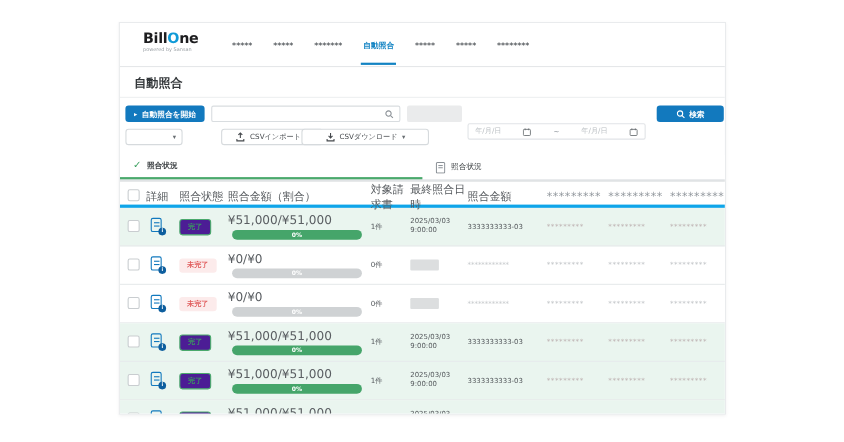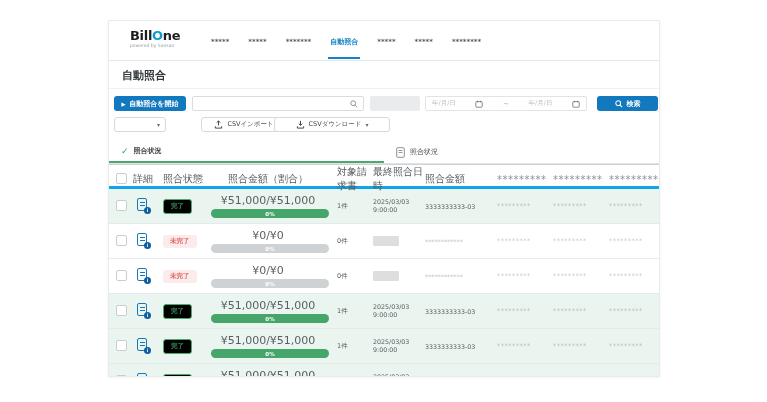--- a/index.html
+++ b/index.html
@@ -17,27 +17,27 @@
   .nav-item { font-size:7px; font-weight:bold; color:#555a5e; padding:14px 2px 12px; cursor:pointer; }
   .nav-item.active { color:#1283c3; border-bottom:2.5px solid #1283c3; padding-bottom:9.5px; }
 
   
   .title-row { position:absolute; left:0; top:40px; width:100%; height:28px; border-bottom:1px solid #eef0f1; }
   .page-title { position:absolute; left:13px; top:7px; font-size:11px; font-weight:bold; color:#33373a; }
 
   
   .btn-primary { position:absolute; background:#1279be; color:#fff; border:none; border-radius:3px;
                  font-size:7px; font-weight:bold; display:flex; align-items:center; justify-content:center; gap:4px; cursor:pointer;
-                 font-family:Liberation Serif, serif; }
+                 font-family:Liberation Mono, monospace; }
   .start-btn { left:5px; top:75px; width:72px; height:15px; }
   .play-ico { font-size:5px; }
   .search-input { position:absolute; left:83px; top:75px; width:172px; height:15px; background:#fff;
                   border:1px solid #d9dde0; border-radius:2px; display:flex; align-items:center; justify-content:flex-end; padding-right:5px; }
   .masked-box { position:absolute; left:261px; top:75px; width:50px; height:15px; background:#eaebec; border-radius:2px; }
-  .date-range { position:absolute; left:316px; top:75px; width:162px; height:15px; background:#fff; border:1px solid #e1e4e7;
+  .date-range { position:absolute; left:316px; top:91px; width:162px; height:15px; background:#fff; border:1px solid #e1e4e7;
                 border-radius:2px; display:flex; align-items:center; justify-content:space-between; padding:0 6px; }
   .date-ph { font-size:6.5px; color:#b9bec2; }
   .tilde { font-size:7px; color:#9aa0a5; }
   .search-btn { left:488px; top:75px; width:61px; height:15px; }
 
   
   .btn-light { position:absolute; top:96px; height:15px; background:#fff; border:1px solid #d6dadd; border-radius:3px;
                font-size:6.5px; color:#45494d; display:flex; align-items:center; justify-content:center; gap:4px; cursor:pointer;
                font-family:inherit; }
   .mini-select { left:5px; width:52px; justify-content:flex-end; padding-right:5px; }
@@ -51,30 +51,30 @@
   .tab.active { border-bottom:2px solid #4aa96c; font-weight:bold; }
   .check-ico { color:#3ba05f; font-size:9px; font-weight:bold; }
 
   
   .tablewrap { position:absolute; left:0; top:143px; width:100%; bottom:0; background:#fff; border-top:1px solid #cfd3d6; }
   .trow, .thead { display:grid; grid-template-columns:22px 30px 44px 130px 36px 52px 72px 56px 56px 1fr; align-items:center; }
   .thead { height:24px; border-bottom:3px solid #0ea5e9; font-size:10px; color:#55595d; }
   .trow { height:35px; border-bottom:1px solid #e7eaec; font-size:6.5px; color:#55595d; }
   .trow.bg-green { background:#eaf5ef; }
   .cell { padding-left:2px; }
-  .h-amount, .c-amountwrap { text-align:center; padding-right:6px; }
+  .h-amount, .c-amountwrap { text-align:left; padding-right:6px; }
   .h-masked { color:#8a9096; letter-spacing:0.5px; }
   .checkbox { display:inline-block; width:11px; height:11px; border:1px solid #c9cdd0; border-radius:2px; background:#fff; margin-left:5px; cursor:pointer; }
   .detail-icon { position:relative; display:inline-block; width:13px; height:15px; margin-left:4px; cursor:pointer; }
   .doc-shape { position:absolute; left:0; top:0; width:10px; height:13px; border:1.4px solid #1279be; border-radius:2px; }
   .doc-line { position:absolute; left:2.5px; height:1.2px; width:5px; background:#1279be; }
   .badge-i { position:absolute; right:-1px; bottom:-1px; width:7px; height:7px; background:#0d5e9e; border-radius:50%;
              color:#fff; font-size:4.5px; font-weight:bold; display:flex; align-items:center; justify-content:center; }
   .status-badge { display:inline-block; font-size:6.5px; border-radius:3px; padding:2px 7px; font-weight:bold; }
-  .status-badge.done { color:#3b9960; border:1px solid #4aa96c; background:#000000; }
+  .status-badge.done { color:#3b9960; border:1px solid #4aa96c; background:#4c1d95; }
   .status-badge.pending { color:#e05c5c; background:#fcebeb; }
   .amount-txt { font-size:11px; color:#5a5e62; margin-bottom:2px; }
   .bar { width:118px; height:9px; border-radius:5px; margin-left:auto; position:relative; overflow:hidden; }
   .bar.green { background:#45a56a; }
   .bar.gray { background:#cfd2d4; }
   .bar-label { position:absolute; left:0; top:0; width:100%; height:100%; display:flex; align-items:center; justify-content:center;
                color:#fff; font-size:5.5px; font-weight:bold; }
   .c-date { font-size:6.3px; line-height:1.35; color:#55595d; }
   .date-placeholder { width:26px; height:10px; background:#dcdedf; border-radius:1px; }
   .c-order { font-size:6.3px; }

